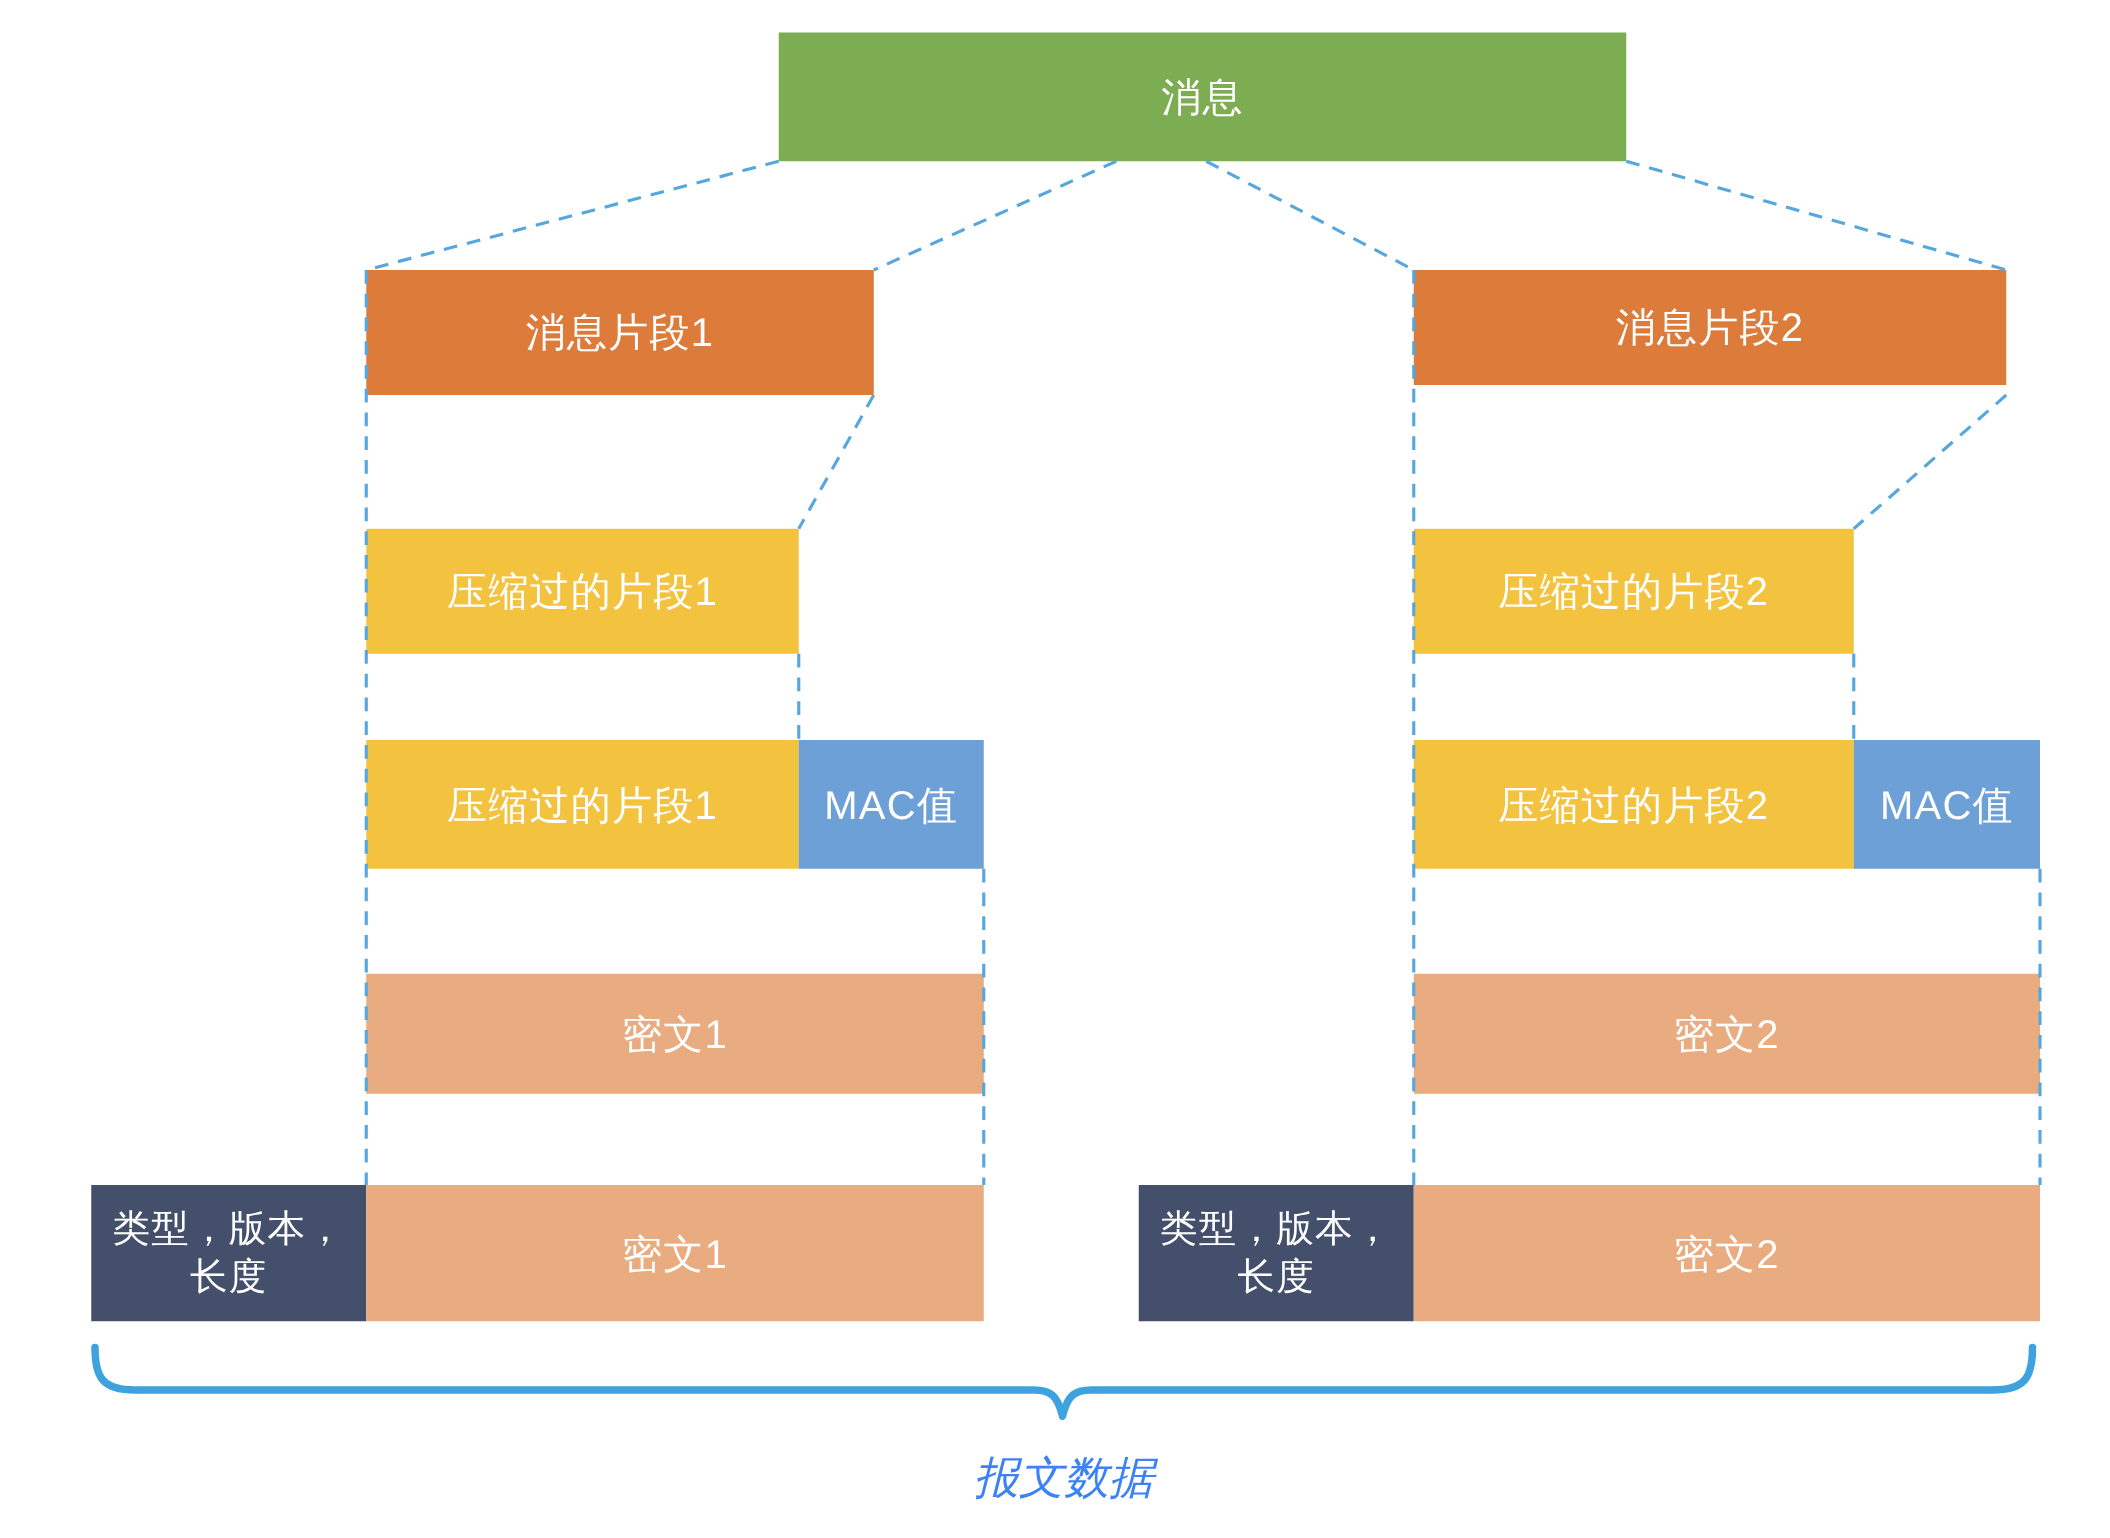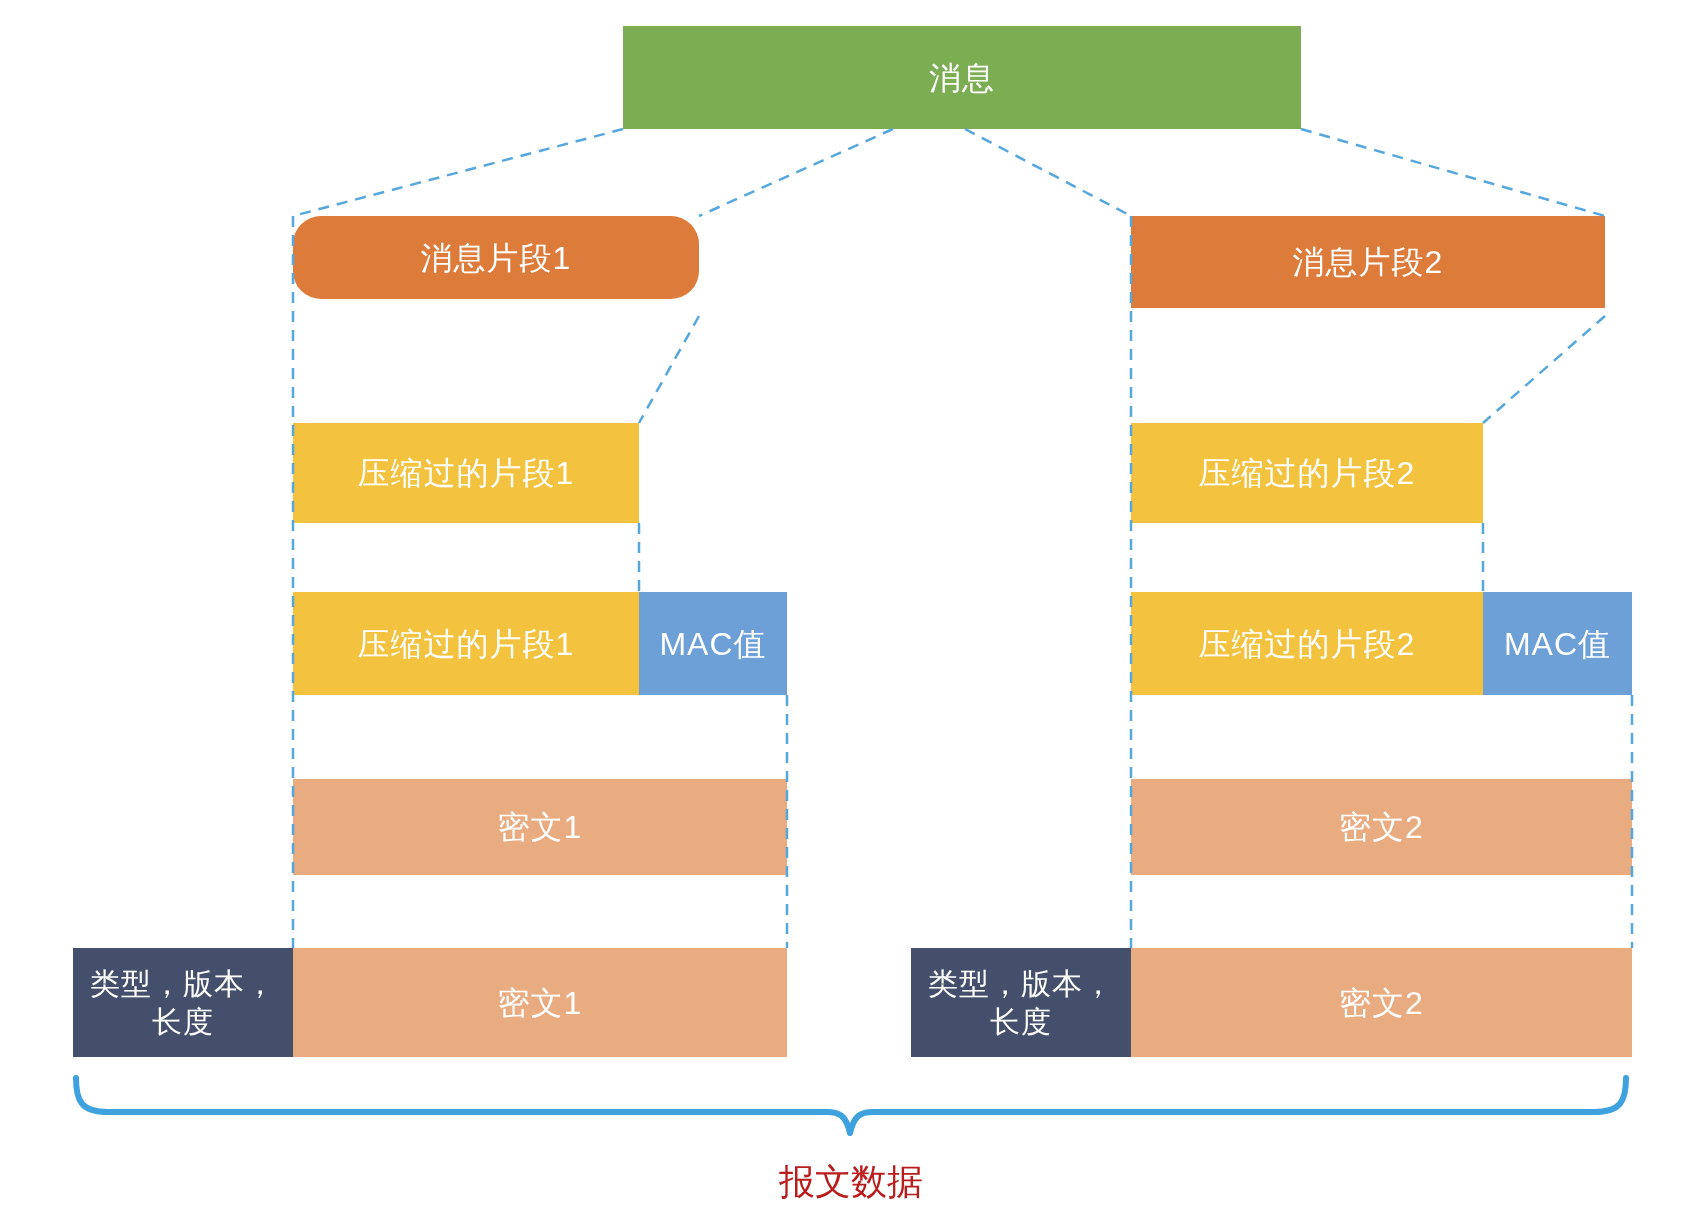--- a/index.html
+++ b/index.html
@@ -6,40 +6,40 @@
   #stage{
     position:relative;width:1688px;height:1230px;background:#ffffff;overflow:hidden;
     font-family:"Liberation Sans","DejaVu Sans",sans-serif;
     margin-left:24px;
   }
   .box{
     position:absolute;display:flex;align-items:center;justify-content:center;
     color:#ffffff;font-size:32px;letter-spacing:1px;line-height:1.25;text-align:center;
   }
   .msg      {left:599px;top:26px;width:678px;height:103px;background:#7CAD52;}
-  .frag1    {left:269px;top:216px;width:406px;height:83px;background:#DD7B3B;border-radius:28px;}
+  .frag1    {left:269px;top:216px;width:406px;height:100px;background:#DD7B3B;}
   .frag2    {left:1107px;top:216px;width:474px;height:92px;background:#DD7B3B;}
   .comp1    {left:269px;top:423px;width:346px;height:100px;background:#F3C23F;}
   .comp2    {left:1107px;top:423px;width:352px;height:100px;background:#F3C23F;}
   .comp1b   {left:269px;top:592px;width:346px;height:103px;background:#F3C23F;}
   .mac1     {left:615px;top:592px;width:148px;height:103px;background:#6CA0D7;}
   .comp2b   {left:1107px;top:592px;width:352px;height:103px;background:#F3C23F;}
   .mac2     {left:1459px;top:592px;width:149px;height:103px;background:#6CA0D7;}
   .ciph1a   {left:269px;top:779px;width:494px;height:96px;background:#E9AB80;}
   .ciph2a   {left:1107px;top:779px;width:501px;height:96px;background:#E9AB80;}
   .hdr1     {left:49px;top:948px;width:220px;height:109px;background:#44506B;font-size:30px;white-space:pre-line;}
   .ciph1b   {left:269px;top:948px;width:494px;height:109px;background:#E9AB80;}
   .hdr2     {left:887px;top:948px;width:220px;height:109px;background:#44506B;font-size:30px;white-space:pre-line;}
   .ciph2b   {left:1107px;top:948px;width:501px;height:109px;background:#E9AB80;}
   #lines{position:absolute;left:0;top:0;width:1688px;height:1230px;pointer-events:none;}
   .dash{stroke:#55A7DE;stroke-width:2.5;stroke-dasharray:11 8;fill:none;}
   .brace{stroke:#3DA2DE;stroke-width:6;fill:none;stroke-linecap:round;stroke-linejoin:round;}
   .brace-label{
     position:absolute;left:677px;top:1158px;width:300px;text-align:center;
-    color:#b91c1c;font-size:36px;
+    color:#3b82f6;font-size:36px;font-style:italic;
   }
 </style>
 </head>
 <body>
 
 <div id="stage">
 
   <div class="box msg">消息</div>
 
   <div class="box frag1">消息片段1</div>

